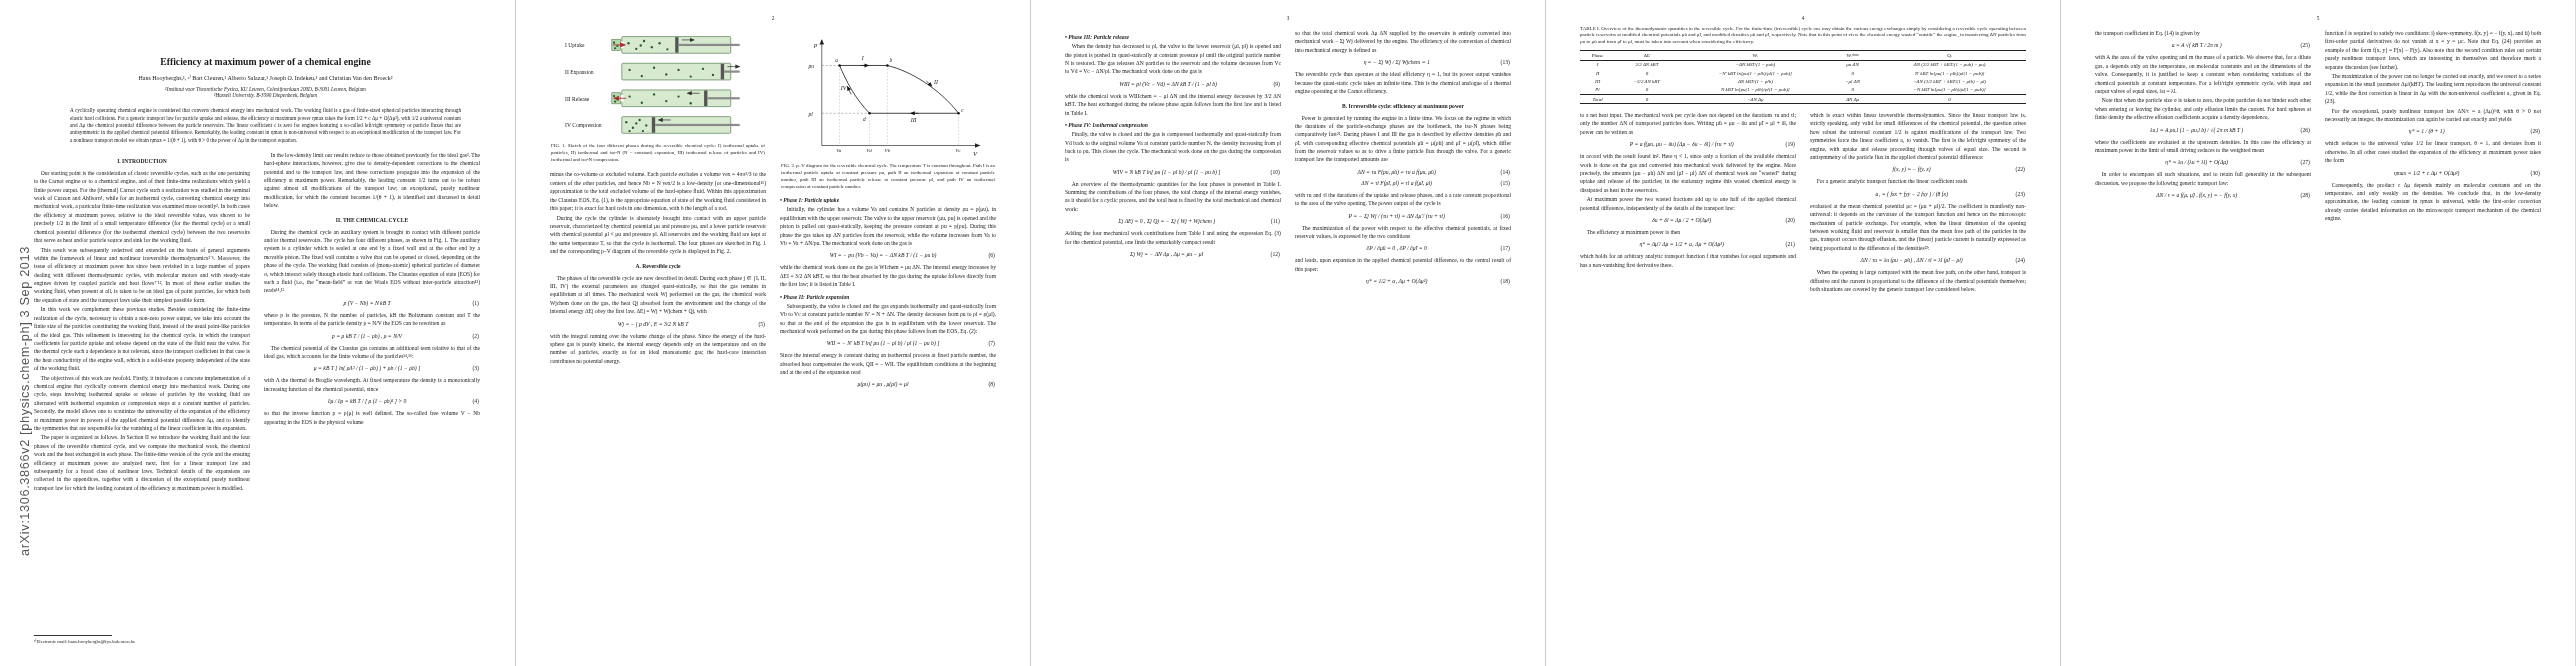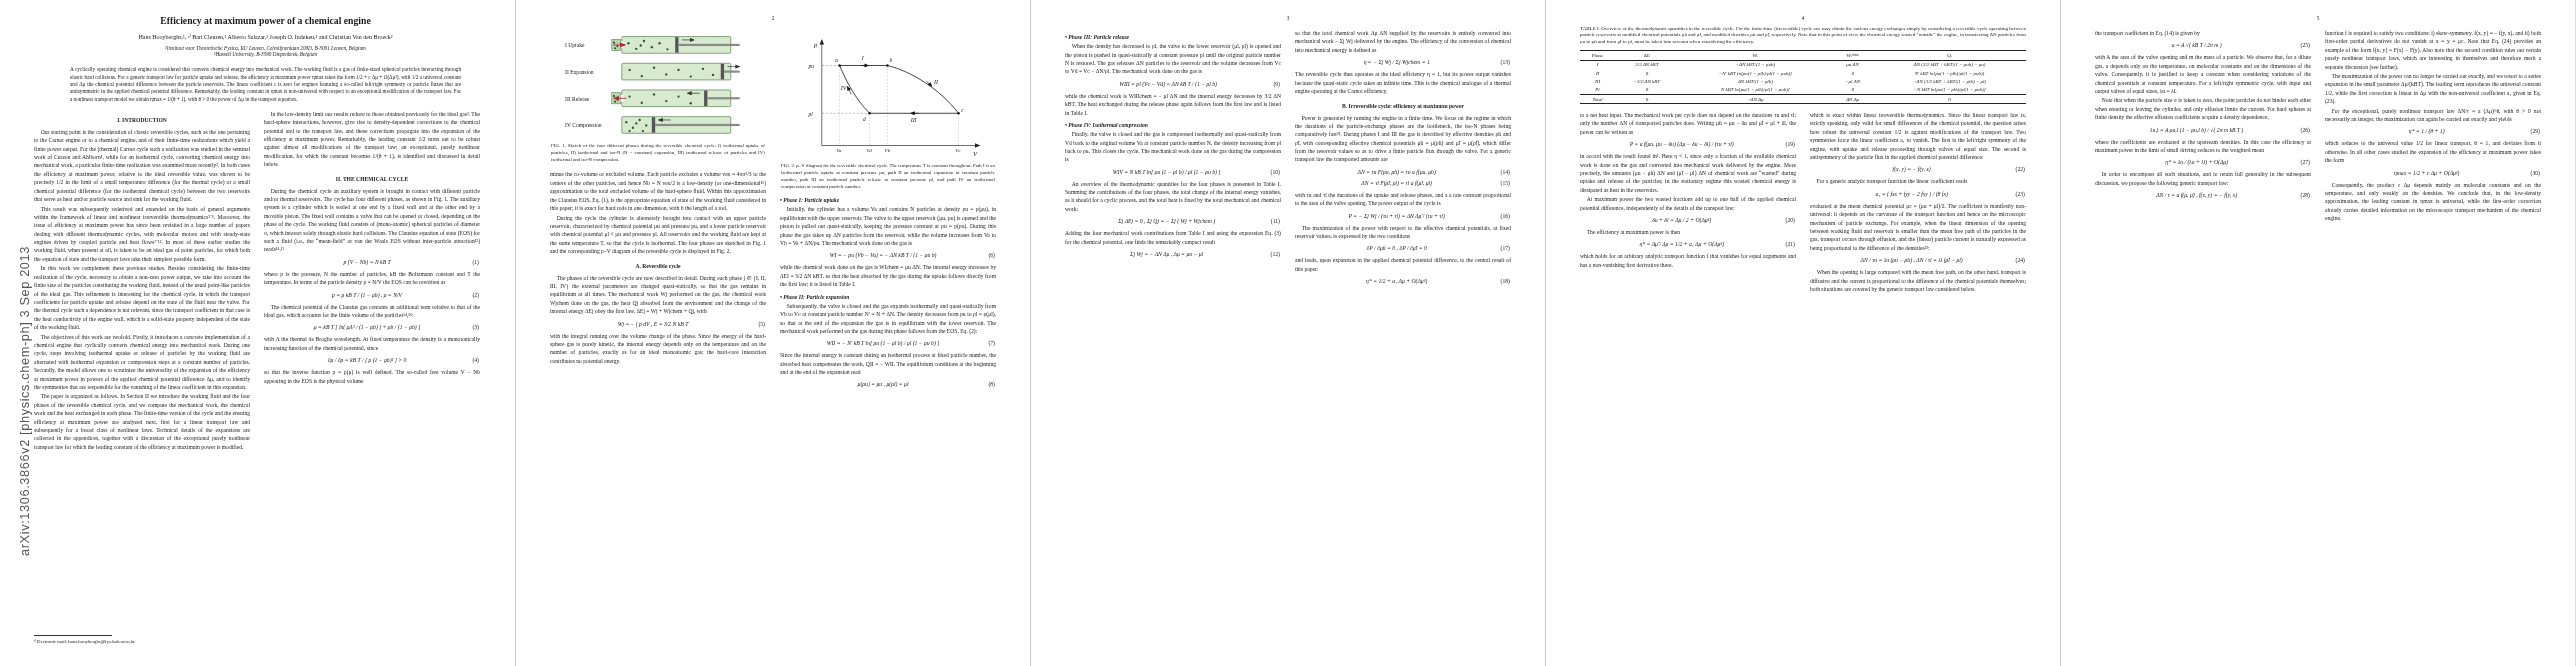--- a/index.html
+++ b/index.html
@@ -8,21 +8,21 @@
           box-sizing:border-box; overflow:hidden; color:#1a1a1a;
           font-family:"Liberation Serif", serif; }
   .page + .page { border-left:0.6px solid #c9c9c9; width:515px; }
 
   
   .banner { position:absolute; left:16.7px; top:556px; transform:rotate(-90deg);
             transform-origin:0 0; white-space:nowrap; color:#555;
             font-family:"Liberation Sans", sans-serif; font-size:12.8px; letter-spacing:0.6px; }
 
   
-  .p1head { padding-top:15px;margin-left:16px; }
+  .p1head { padding-top:56px;margin-left:16px; }
   .title   { font-size:9.7px; font-weight:bold; text-align:center; margin:0 50px 6.7px; }
   .authors { font-size:6px; text-align:center; margin:0 33px 3.9px; }
   .affil   { font-size:5.2px; font-style:italic; text-align:center; margin:0.6px 0; }
   .abstract{ font-size:5.2px; line-height:1.42; text-align:justify; margin:9px 54px 3.3px; }
 
   
   .cols  { display:flex; gap:14px; margin:6.7px 34px 0; }
   .colsT { margin-top:29px; }
   .col   { width:216px; }
   .par   { font-size:5.6px; line-height:1.5; text-align:justify; text-indent:6.7px; margin:0 0 1.1px; }

